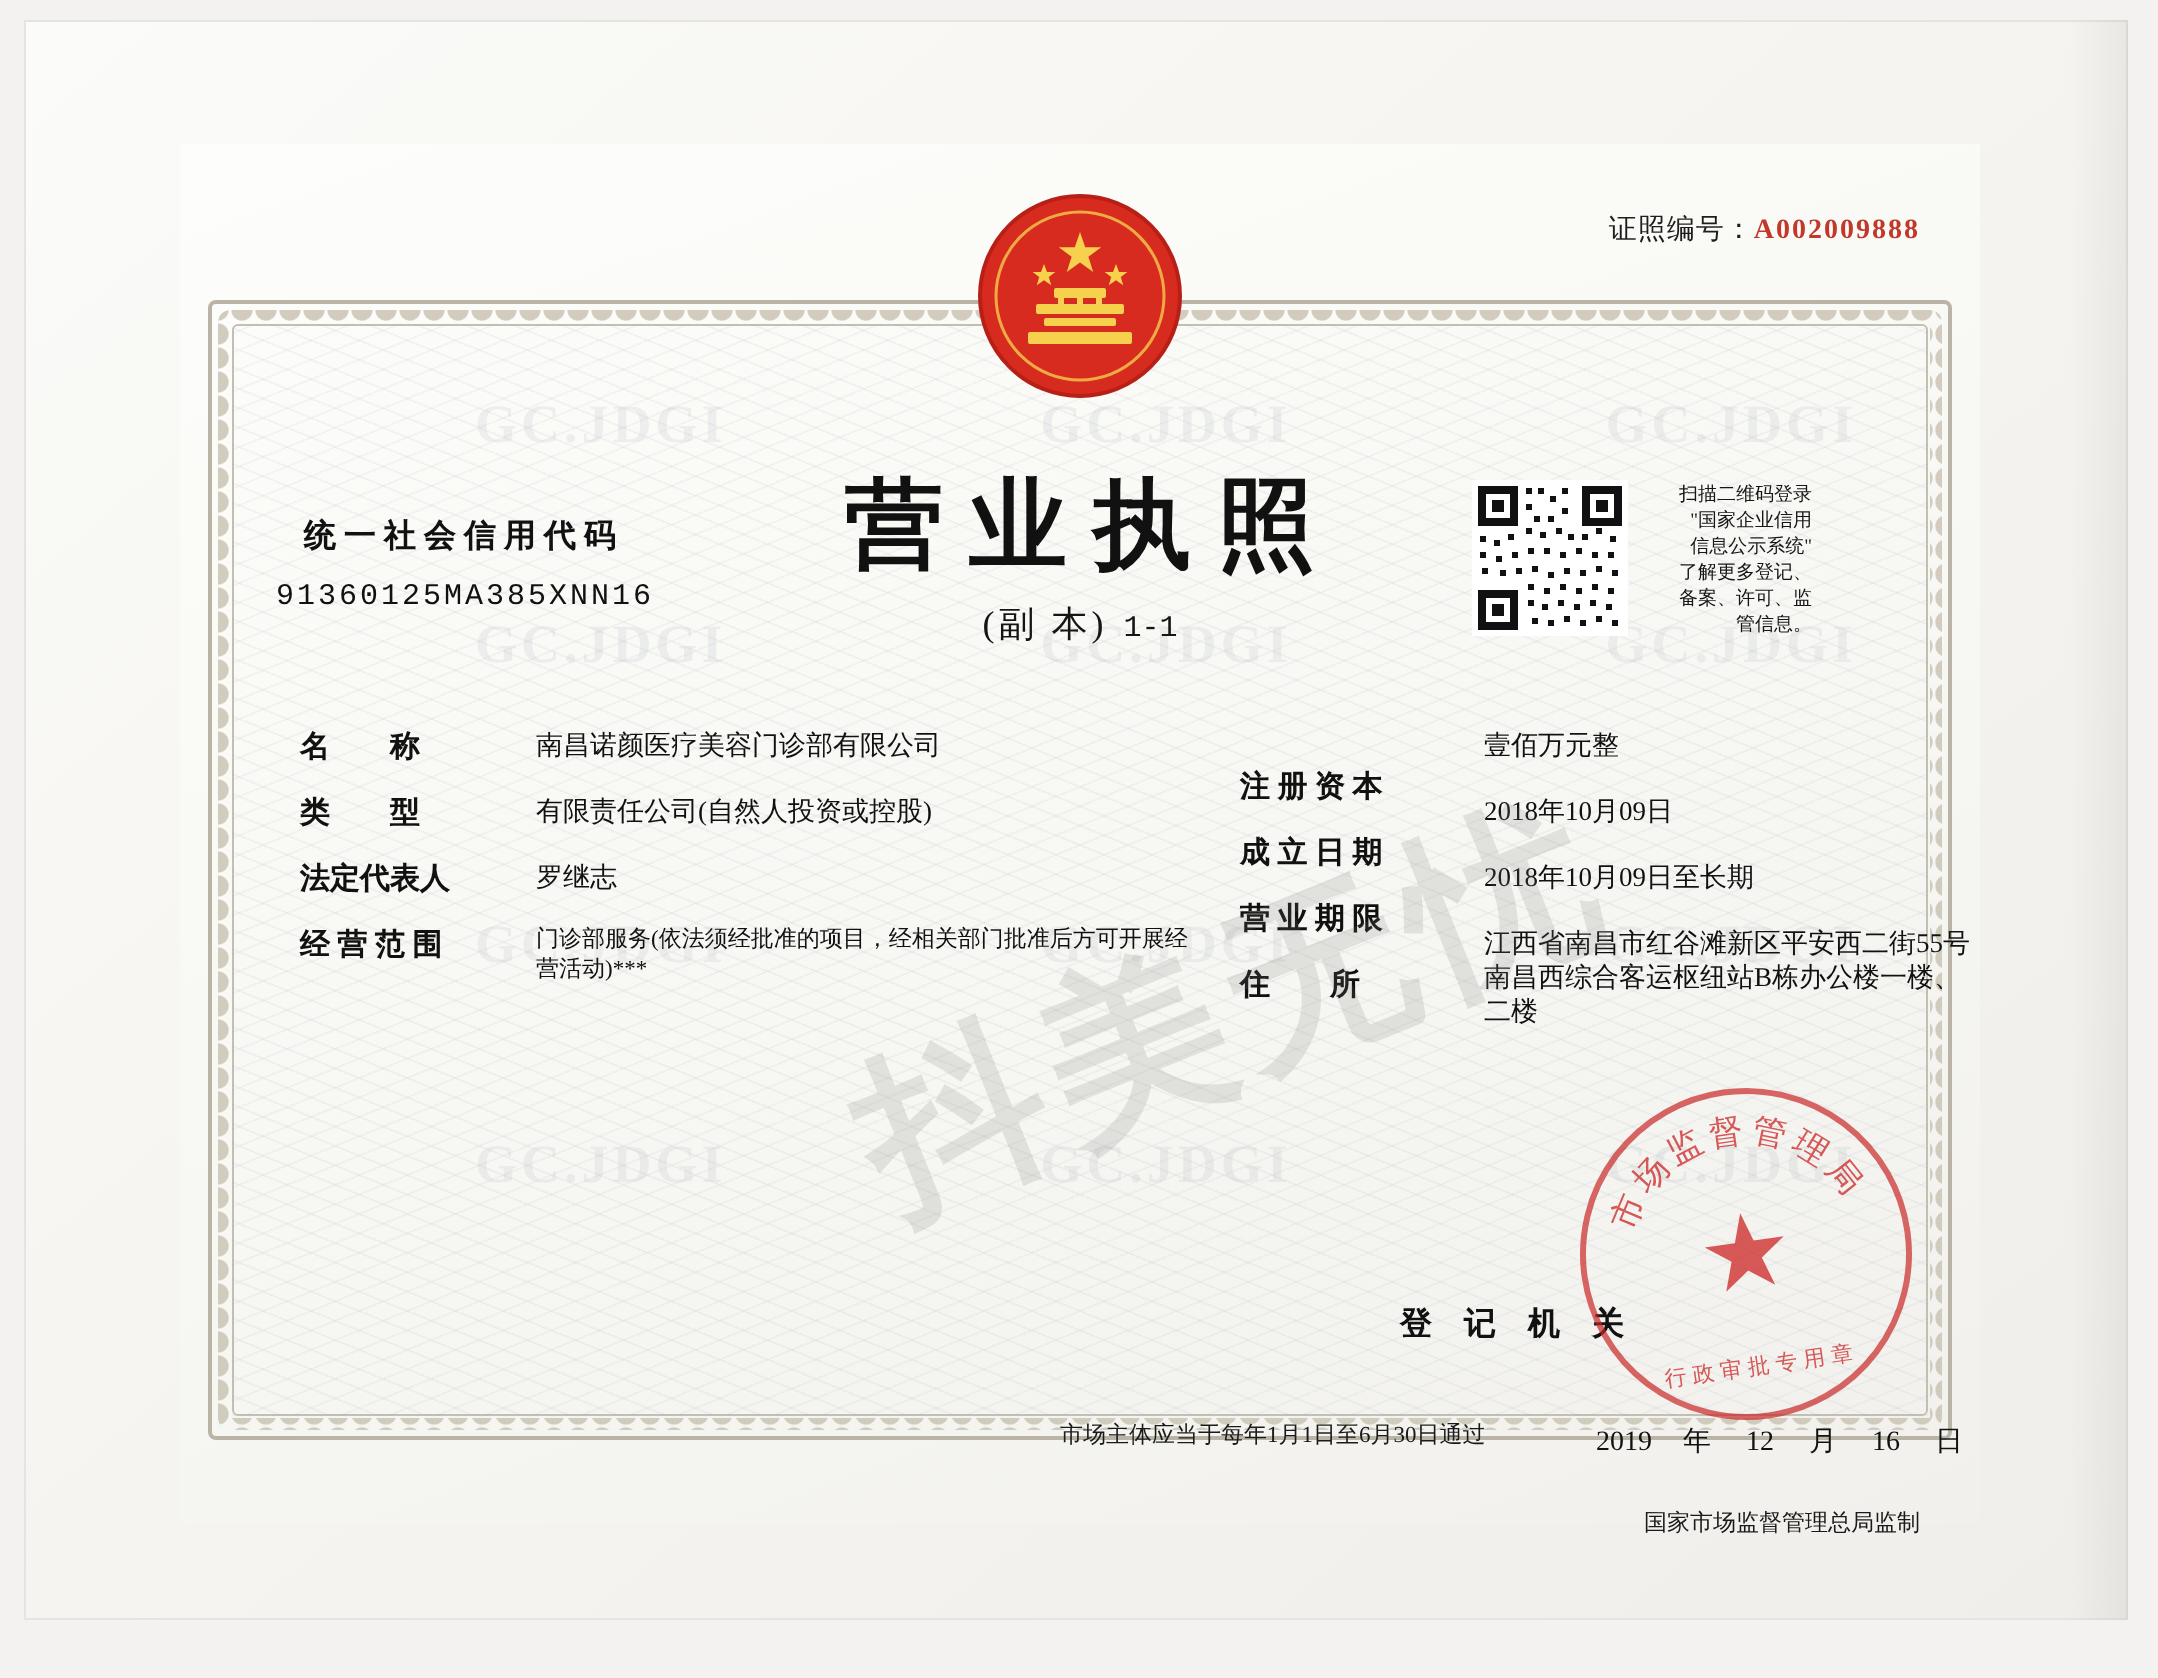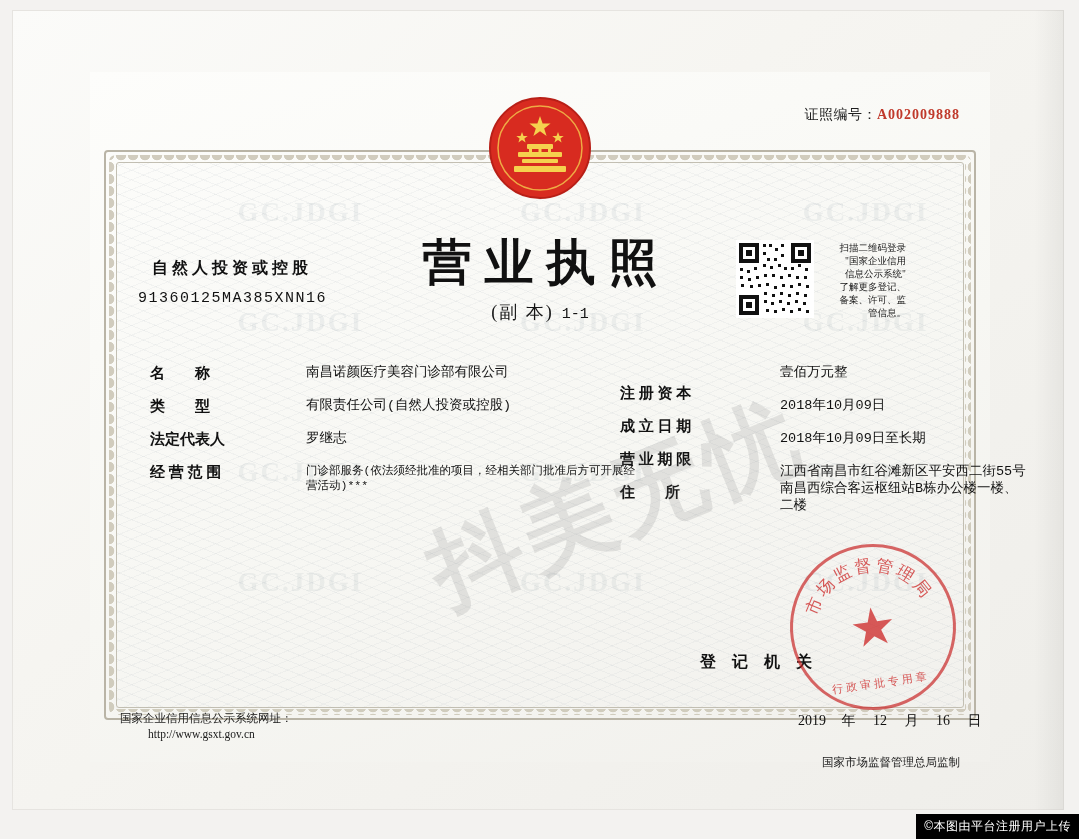--- a/index.html
+++ b/index.html
@@ -130,22 +130,22 @@
   }
   .row{position:relative;min-height:33px;}
   .f-label{
     position:absolute;
     font-family:"Liberation Serif", serif;
     font-weight:bold;font-size:15px;color:#111;
     white-space:nowrap;
   }
   .f-value{
     position:absolute;
-    font-family:Liberation Mono, monospace;
-    font-size:13.5px;color:#111;line-height:17px;margin-left:38px;
+    font-family:Liberation Serif, serif;
+    font-size:13.5px;color:#111;line-height:17px;
   }
   .col-l .f-label{left:0;width:108px;display:flex;justify-content:space-between;}
   .col-l .f-value{left:118px;width:300px;}
   .col-r .f-label{left:470px;width:108px;display:flex;justify-content:space-between;margin-top:20px;}
   .col-r .f-value{left:592px;width:300px;}
   
   .registrar{
     position:absolute;left:610px;top:580px;
     font-family:"Liberation Serif", serif;
     font-weight:bold;font-size:16px;color:#111;letter-spacing:6px;
@@ -263,21 +263,21 @@
             <rect x="64" y="57" width="3" height="4"></rect>
           </g>
         </svg>
       </div>
 
       <div class="title">营业执照</div>
       <div class="subtitle">
         <span>(副 本)</span><span class="seq">1-1</span>
       </div>
 
-      <div class="code-label">自然人投资或控股</div>
+      <div class="code-label">统一社会信用代码</div>
       <div class="code-value">91360125MA385XNN16</div>
 
       <div class="qr">
         <svg viewBox="0 0 78 78" width="78" height="78">
           <rect width="78" height="78" fill="#fff"></rect>
           <g fill="#111">
             <rect x="3" y="3" width="20" height="20"></rect>
               <rect x="7" y="7" width="12" height="12" fill="#fff"></rect>
               <rect x="10" y="10" width="6" height="6"></rect>
             <rect x="55" y="3" width="20" height="20"></rect>
@@ -417,26 +417,22 @@
         <span class="d-u">年</span>
         <span class="d-m">12</span>
         <span class="d-u">月</span>
         <span class="d-d">16</span>
         <span class="d-u">日</span>
       </div>
 
       <div class="watermark">抖美无忧</div>
 
       <div class="footer">
-        <div class="f-left">
-          <div>国家企业信用信息公示系统网址：</div>
-          <div style="margin-left:28px;">http://www.gsxt.gov.cn</div>
-        </div>
         <div class="f-mid">
+          <div>市场主体应当于每年1月1日至6月30日通过</div>
         </div>
         <div class="f-right">国家市场监督管理总局监制</div>
       </div>
 
     </div>
   </div>
 
-  <div class="badge">©本图由平台注册用户上传</div>
 </div>
 
 </body></html>

